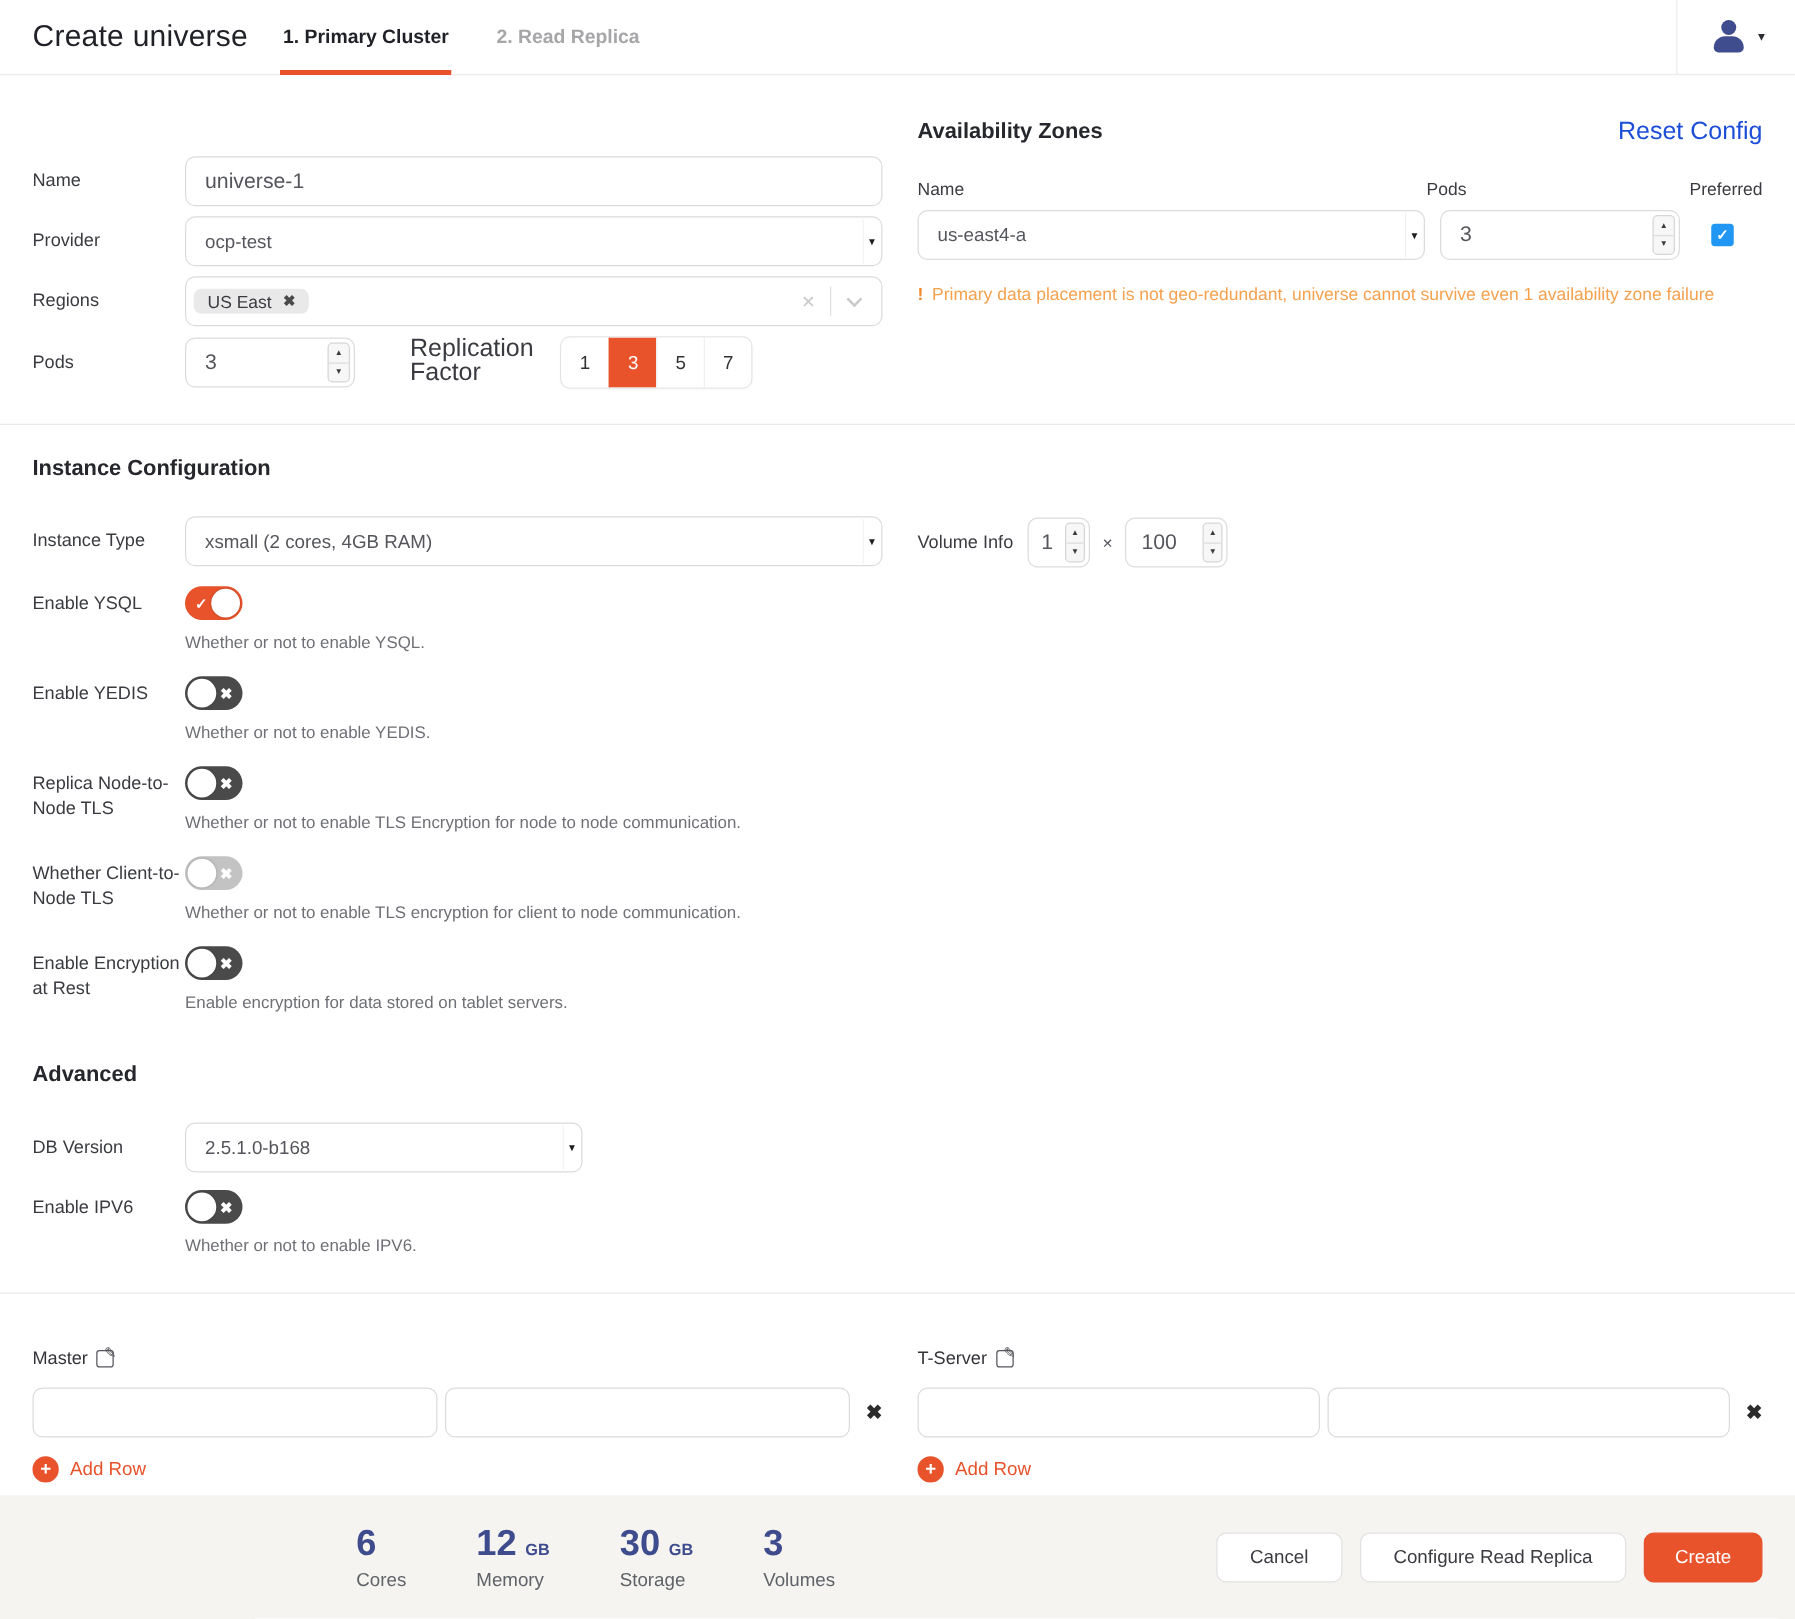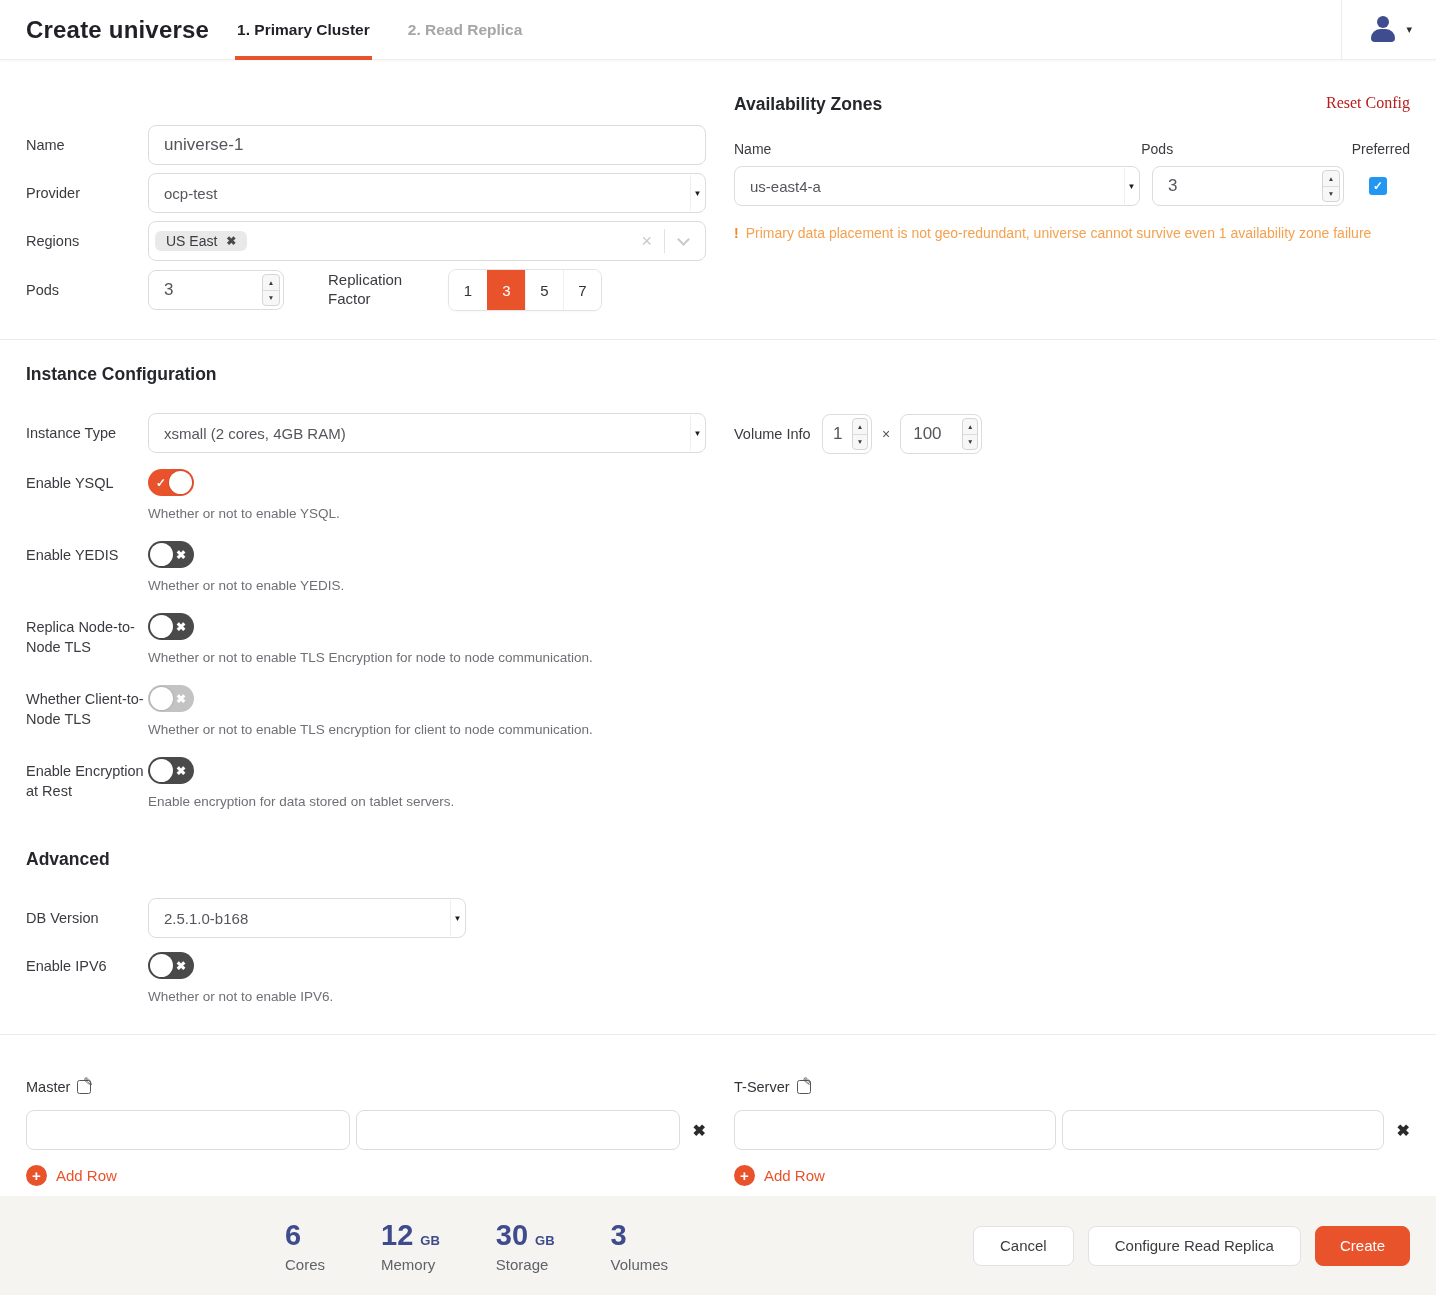--- a/index.html
+++ b/index.html
@@ -2,21 +2,21 @@
 <html><head>
 <meta charset="utf-8">
 <style>
   * { box-sizing: border-box; margin: 0; padding: 0; }
   html,body { width:1436px; }
   body { font-family: "Liberation Sans", sans-serif; background:#fff; color:#2c2d33; }
   .page { position:relative; width:1436px; height:1295px; background:#fff; overflow:hidden; }
 
   
   .header { display:flex; align-items:center; height:60px; padding-left:26px; border-bottom:1px solid #ededed; box-shadow:0 1px 2px rgba(0,0,0,.04); background:#fff; position:relative; z-index:2;}
-  .title { font-size:24px; font-weight:700; color:#1f2127; letter-spacing:.2px; margin-right:26px; }
+  .title { font-size:24px; font-weight:400; color:#1f2127; letter-spacing:.2px; margin-right:26px; }
   .tab { position:relative; height:60px; display:flex; align-items:center; padding:0 2px; margin-right:34px; font-size:15.5px; font-weight:700; cursor:pointer; }
   .tab .underline { display:none; position:absolute; left:0; right:0; bottom:0; height:4px; background:var(--accent); }
   .tab.active { color:#1f2127; }
   .tab.active .underline { display:block; }
   .tab.inactive { color:#a6a6a9; }
   .header-right { margin-left:auto; height:60px; display:flex; align-items:center; border-left:1px solid #ececec; padding:0 24px 0 28px; gap:10px; }
   .user-icon { width:26px; height:27px; }
   .user-icon .head { width:12px; height:12px; border-radius:50%; background:#3f4d8f; margin:0 auto; }
   .user-icon .torso { width:24px; height:13px; border-radius:12px 12px 5px 5px; background:#3f4d8f; margin:1px auto 0; }
   .caret { font-size:11px; color:#2c2d33; }
@@ -44,21 +44,21 @@
   
   .chip { display:inline-flex; align-items:center; gap:9px; background:#e9e9e9; border-radius:6px; padding:0 11px; height:20px; font-size:14px; color:#3a3b40; }
   .chip .chip-x { font-size:12px; font-weight:700; color:#4a4a4a; cursor:pointer; }
   .ms-controls { position:absolute; right:0; top:0; bottom:0; display:flex; align-items:center; }
   .ms-clear { font-size:18px; color:#c9c9c9; padding:0 12px; cursor:pointer; }
   .ms-divider { width:1px; height:24px; background:#e2e2e2; }
   .chev { width:9px; height:9px; border-right:2px solid #c9c9c9; border-bottom:2px solid #c9c9c9; transform:rotate(45deg); margin:-4px 17px 0 14px; }
 
   
   .rf-wrap { display:flex; align-items:flex-start; margin-left:44px; }
-  .rf-label { width:76px; font-size:15px; color:#3a3b40; line-height:19px; margin-right:44px; padding-top:1px; }
+  .rf-label { width:76px; font-size:20px; color:#3a3b40; line-height:19px; margin-right:44px; padding-top:1px; }
   .rf-group { display:inline-flex; border:1px solid #e3e3e3; border-radius:8px; overflow:hidden; box-shadow:0 1px 2px rgba(0,0,0,.03); }
   .rf-btn { width:38px; height:40px; display:flex; align-items:center; justify-content:center; font-size:15px; color:#333; background:#fff; cursor:pointer; border-left:1px solid #efefef; }
   .rf-btn:first-child { border-left:none; }
   .rf-btn.selected { background:var(--accent); color:#fff; border-left-color:var(--accent); }
 
   
   .toggle-row { display:flex; align-items:flex-start; margin-bottom:20px; }
   .toggle-col { display:flex; flex-direction:column; }
   .toggle { position:relative; width:46px; height:27px; border-radius:14px; cursor:pointer; }
   .toggle .knob { position:absolute; top:2px; width:23px; height:23px; border-radius:50%; background:#fff; box-shadow:0 0 2px rgba(0,0,0,.25); }
@@ -69,21 +69,21 @@
   .toggle.off { background:#4a4a4a; }
   .toggle.off .knob { left:2px; }
   .toggle.off .mark { right:8px; }
   .toggle.disabled { background:#c3c3c3; }
   .toggle.disabled .knob { left:2px; }
   .toggle.disabled .mark { right:8px; color:#fff; }
   .help { margin-top:10px; font-size:13.5px; color:#6f7076; }
 
   
   .az-head { display:flex; align-items:flex-start; justify-content:space-between; }
-  .reset-link { font-size:16px; color:#b91c1c; cursor:pointer;font-family:Liberation Serif, serif; }
+  .reset-link { font-size:20px; color:#1d4ed8; cursor:pointer; }
   .az-cols { display:flex; font-size:14px; color:#3a3b40; margin:26px 0 9px; }
   .az-col-name { width:418px; }
   .az-col-pods { width:216px; }
   .az-col-pref { flex:1; text-align:right; }
   .az-row { display:flex; align-items:center; }
   .warning { display:flex; gap:7px; margin-top:19px; font-size:14px; color:#f5a14e; }
   .warning .bang { font-weight:800; color:#ef8a2c; }
   .checkbox { width:18px; height:18px; border-radius:3px; background:#2196f3; display:flex; align-items:center; justify-content:center; color:#fff; font-size:12px; font-weight:700; cursor:pointer; margin-left:25px; }
 
   

